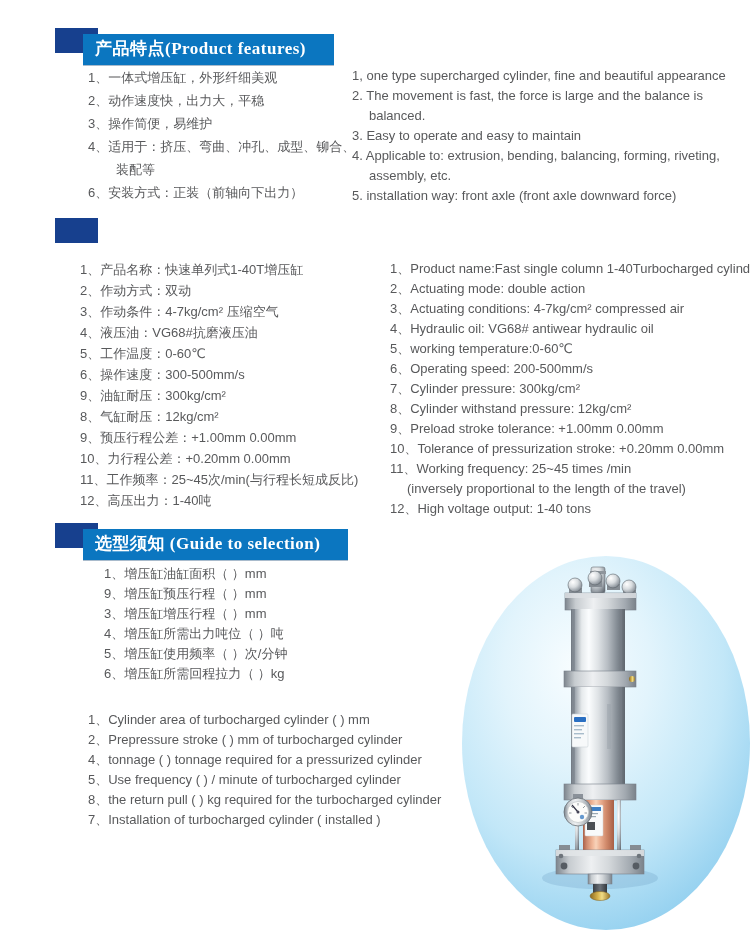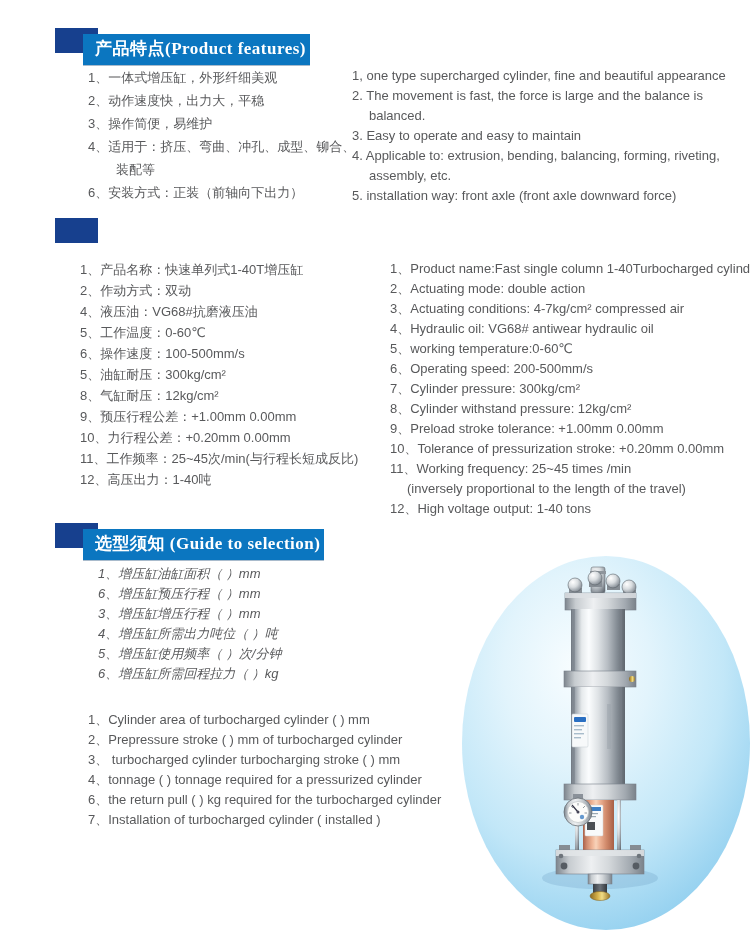--- a/index.html
+++ b/index.html
@@ -9,34 +9,34 @@
     color:#58595b;
   }
   
   .sec-header{position:absolute;left:55px;height:36px;}
   .sec-header .navy{position:absolute;left:0;top:0;width:43px;height:25px;background:#17408e;}
   .sec-header .banner{
     position:relative;display:inline-block;margin-left:28px;top:6px;
     background:#0b76c0;color:#ffffff;
     font-family:"Liberation Serif","DejaVu Serif",serif;
     font-weight:bold;font-size:17px;letter-spacing:0.5px;
-    padding:3px 4px 5px 12px;white-space:nowrap;
+    padding:3px 28px 5px 12px;white-space:nowrap;
     box-shadow:0 1px 0 rgba(10,60,110,0.35);
   }
   
   .list{position:absolute;}
   .item{white-space:pre;font-size:13px;}
   .cn .item{line-height:23px;text-indent:-28px;padding-left:28px;}
   .en .item{line-height:20px;text-indent:-17px;padding-left:17px;}
   #s1-cn{left:88px;top:66px;width:290px;}
   #s1-en{left:352px;top:66px;width:400px;}
   #s2-cn{left:80px;top:259px;width:310px;}
   #s2-cn .item{line-height:21px;}
   #s2-en{left:390px;top:259px;width:430px;}
-  #s3-cn{left:98px;top:564px;width:300px;font-style:italic;}
+  #s3-cn{left:104px;top:564px;width:300px;}
   #s3-cn .item{line-height:20px;}
   #s3-en{left:88px;top:710px;width:440px;}
   
   #photo{position:absolute;left:461px;top:554px;width:290px;height:378px;}
 </style>
 </head>
 <body>
 
 <div id="page">
 
@@ -66,24 +66,25 @@
       <div class="item">5. installation way: front axle (front axle downward force)</div>
     </div>
 
   <div class="sec-header" style="top:218px">
     <div class="navy"></div>
   </div>
   <div class="list cn" id="s2-cn">
 
   <div class="item">1、产品名称：快速单列式1-40T增压缸</div>
       <div class="item">2、作动方式：双动</div>
+      <div class="item">3、作动条件：4-7kg/cm² 压缩空气</div>
       <div class="item">4、液压油：VG68#抗磨液压油</div>
       <div class="item">5、工作温度：0-60℃</div>
-      <div class="item">6、操作速度：100-500mm/s</div>
-      <div class="item">5、油缸耐压：300kg/cm²</div>
+      <div class="item">6、操作速度：300-500mm/s</div>
+      <div class="item">9、油缸耐压：300kg/cm²</div>
       <div class="item">8、气缸耐压：12kg/cm²</div>
       <div class="item">9、预压行程公差：+1.00mm 0.00mm</div>
       <div class="item">10、力行程公差：+0.20mm 0.00mm</div>
       <div class="item">11、工作频率：25~45次/min(与行程长短成反比)</div>
       <div class="item">12、高压出力：1-40吨</div>
     </div>
   <div class="list en" id="s2-en">
 
   <div class="item">1、Product name:Fast single column 1-40Turbocharged cylinder</div>
       <div class="item">2、Actuating mode: double action</div>
@@ -102,33 +103,33 @@
 
   <div class="sec-header" style="top:523px">
     <div class="navy"></div>
     <div class="banner">
       <span>选型须知 (Guide to selection)</span>
     </div>
   </div>
   <div class="list cn" id="s3-cn">
 
   <div class="item">1、增压缸油缸面积（ ）mm</div>
-      <div class="item">6、增压缸预压行程（ ）mm</div>
+      <div class="item">9、增压缸预压行程（ ）mm</div>
       <div class="item">3、增压缸增压行程（ ）mm</div>
       <div class="item">4、增压缸所需出力吨位（ ）吨</div>
       <div class="item">5、增压缸使用频率（ ）次/分钟</div>
       <div class="item">6、增压缸所需回程拉力（ ）kg</div>
     </div>
   <div class="list en" id="s3-en">
 
   <div class="item">1、Cylinder area of turbocharged cylinder ( ) mm</div>
       <div class="item">2、Prepressure stroke ( ) mm of turbocharged cylinder</div>
-      <div class="item">3、 turbocharged cylinder turbocharging stroke ( ) mm</div>
       <div class="item">4、tonnage ( ) tonnage required for a pressurized cylinder</div>
-      <div class="item">6、the return pull ( ) kg required for the turbocharged cylinder</div>
+      <div class="item">5、Use frequency ( ) / minute of turbocharged cylinder</div>
+      <div class="item">8、the return pull ( ) kg required for the turbocharged cylinder</div>
       <div class="item">7、Installation of turbocharged cylinder ( installed )</div>
     </div>
 
   <div id="photo">
     <svg width="290" height="378" viewBox="0 0 290 378" xmlns="http://www.w3.org/2000/svg">
       <defs>
         <radialGradient id="bgblue" cx="0.40" cy="0.30" r="0.85">
           <stop offset="0" stop-color="#f8fdff"></stop>
           <stop offset="0.3" stop-color="#e2f4fc"></stop>
           <stop offset="0.6" stop-color="#c2e7f8"></stop>

